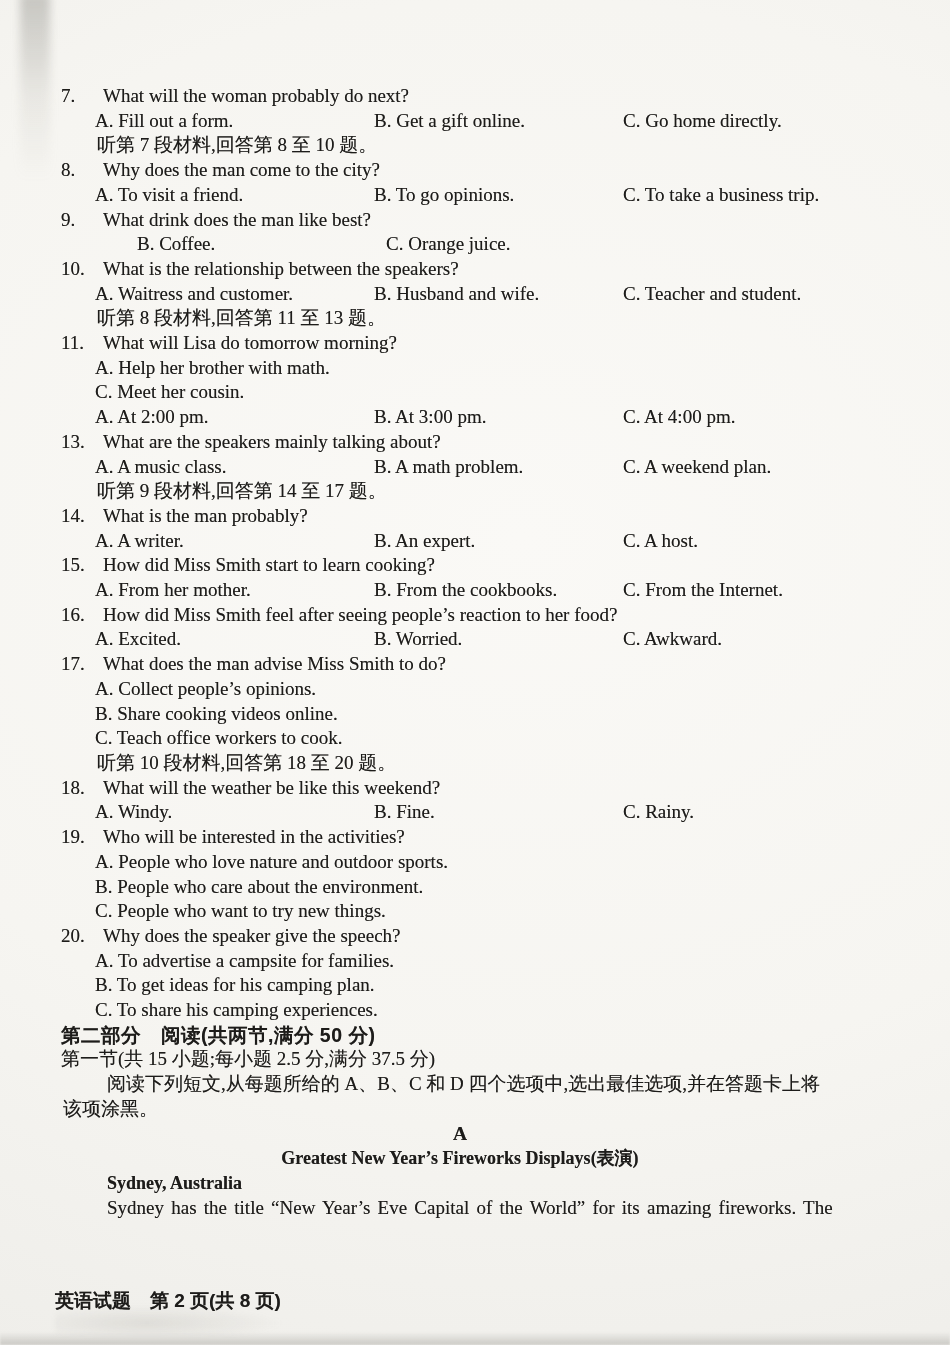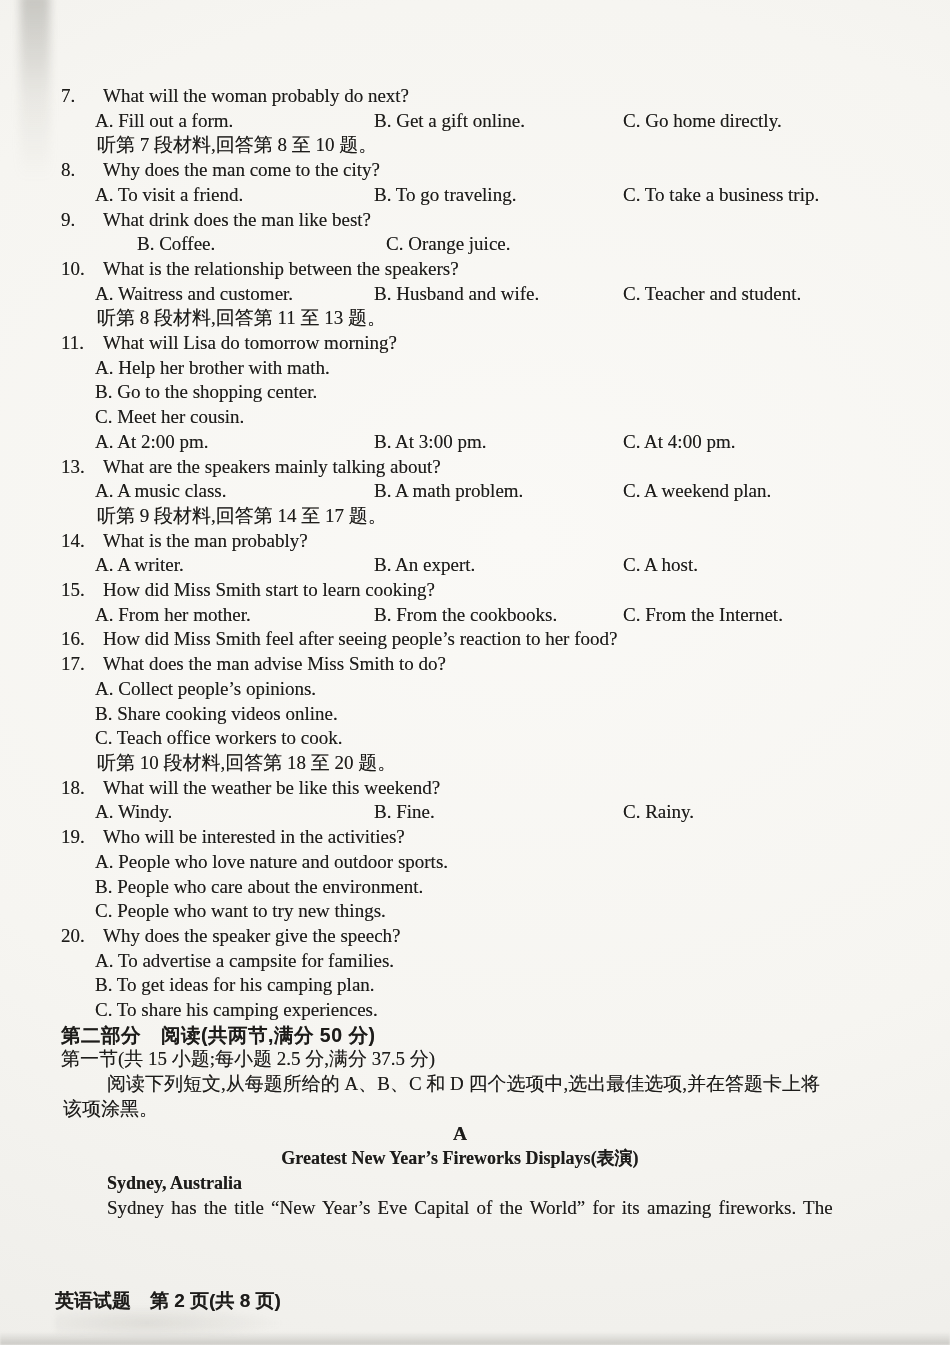--- a/index.html
+++ b/index.html
@@ -80,21 +80,21 @@
         <span class="opt o-b">B. Get a gift online.</span>
         <span class="opt o-c">C. Go home directly.</span>
       </div>
       <div class="cue">听第 7 段材料,回答第 8 至 10 题。</div>
       <div class="q">
         <span class="q-num">8.</span>
         <span class="q-text">Why does the man come to the city?</span>
       </div>
       <div class="opt-row">
         <span class="opt o-a">A. To visit a friend.</span>
-        <span class="opt o-b">B. To go traveling.</span>
+        <span class="opt o-b">B. To go opinions.</span>
         <span class="opt o-c">C. To take a business trip.</span>
       </div>
       <div class="q">
         <span class="q-num">9.</span>
         <span class="q-text">What drink does the man like best?</span>
       </div>
       <div class="opt-row">
         <span class="opt o-b">B. Coffee.</span>
         <span class="opt o-c">C. Orange juice.</span>
       </div>
@@ -106,21 +106,20 @@
         <span class="opt o-a">A. Waitress and customer.</span>
         <span class="opt o-b">B. Husband and wife.</span>
         <span class="opt o-c">C. Teacher and student.</span>
       </div>
       <div class="cue">听第 8 段材料,回答第 11 至 13 题。</div>
       <div class="q">
         <span class="q-num">11.</span>
         <span class="q-text">What will Lisa do tomorrow morning?</span>
       </div>
       <div class="opt-stack">A. Help her brother with math.</div>
-      <div class="opt-stack">B. Go to the shopping center.</div>
       <div class="opt-stack">C. Meet her cousin.</div>
       <div class="opt-row">
         <span class="opt o-a">A. At 2:00 pm.</span>
         <span class="opt o-b">B. At 3:00 pm.</span>
         <span class="opt o-c">C. At 4:00 pm.</span>
       </div>
       <div class="q">
         <span class="q-num">13.</span>
         <span class="q-text">What are the speakers mainly talking about?</span>
       </div>
@@ -144,20 +143,25 @@
         <span class="q-text">How did Miss Smith start to learn cooking?</span>
       </div>
       <div class="opt-row">
         <span class="opt o-a">A. From her mother.</span>
         <span class="opt o-b">B. From the cookbooks.</span>
         <span class="opt o-c">C. From the Internet.</span>
       </div>
       <div class="q">
         <span class="q-num">16.</span>
         <span class="q-text">How did Miss Smith feel after seeing people’s reaction to her food?</span>
+      </div>
+      <div class="opt-row">
+        <span class="opt o-a">A. Excited.</span>
+        <span class="opt o-b">B. Worried.</span>
+        <span class="opt o-c">C. Awkward.</span>
       </div>
       <div class="q">
         <span class="q-num">17.</span>
         <span class="q-text">What does the man advise Miss Smith to do?</span>
       </div>
       <div class="opt-stack">A. Collect people’s opinions.</div>
       <div class="opt-stack">B. Share cooking videos online.</div>
       <div class="opt-stack">C. Teach office workers to cook.</div>
       <div class="cue">听第 10 段材料,回答第 18 至 20 题。</div>
       <div class="q">

